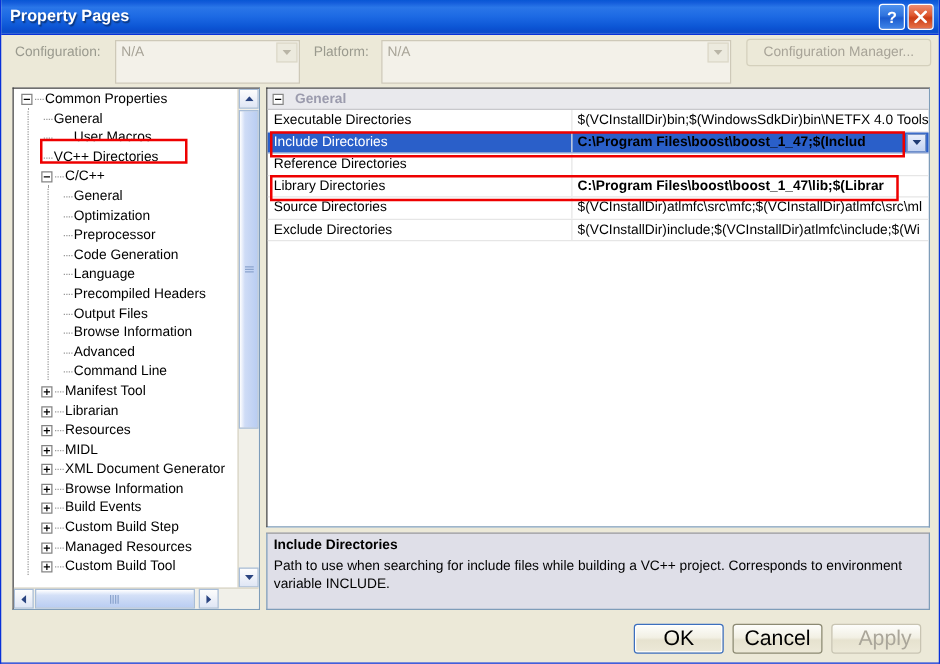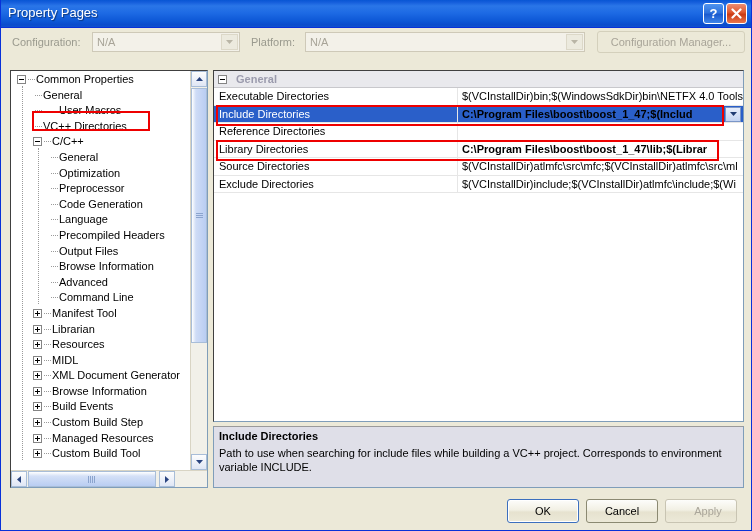--- a/index.html
+++ b/index.html
@@ -30,21 +30,21 @@
     height: 27px;
     background: linear-gradient(to bottom,
         #0856d4 0%, #145ddb 8%, #2a76e8 22%,
         #1d6ae4 48%, #0d57d6 78%, #0a4ccc 92%, #0f51cf 100%);
     border-bottom: 1px solid #0831d9;
   }
   .titlebar-text {
     position: absolute; left: 7px; top: 5px;
     color: #ffffff;
     font-size: 13px;
-    font-weight: normal;
+    font-weight: bold;
     letter-spacing: 0px;
     text-shadow: 1px 1px 1px rgba(0,0,0,0.45);
   }
   .title-btns {
     position: absolute; right: 4px; top: 3px;
     display: flex; gap: 2px;
   }
   .tbtn {
     width: 21px; height: 21px;
     border: 1px solid #ffffff;
@@ -70,21 +70,21 @@
   }
   .lbl-dis {
     position: absolute;
     color: #9a9a8e;
     font-size: 11px;
     top: 9px;
   }
   .combo-dis {
     position: absolute;
     top: 5px;
-    height: 20px;
+    height: 35px;
     background: #f3f1e9;
     border: 1px solid #cec9b8;
     box-sizing: border-box;
   }
   .combo-dis .cval {
     position: absolute; left: 4px; top: 3px;
     color: #a8a498; font-size: 11px;
   }
   .combo-dis .carrow {
     position: absolute; right: 1px; top: 1px;
@@ -314,21 +314,21 @@
 
   
   .btn {
     position: absolute;
     top: 499px;
     width: 72px; height: 24px;
     background: linear-gradient(to bottom, #fdfdfb 0%, #f2f0e4 45%, #e6e2cf 55%, #ece9d8 100%);
     border: 1px solid #8b8972;
     border-radius: 3px;
     box-sizing: border-box;
-    font-size: 11px;
+    font-size: 17px;
     display: flex; align-items: center; justify-content: center;
     cursor: default;
   }
   .btn.default {
     border: 1px solid #3c6fbe;
     box-shadow: inset 0 0 0 1px #ffffff;
   }
   .btn.disabled { color: #aaa69a; border-color: #c8c4b2; padding-left: 14px; }
 
   

